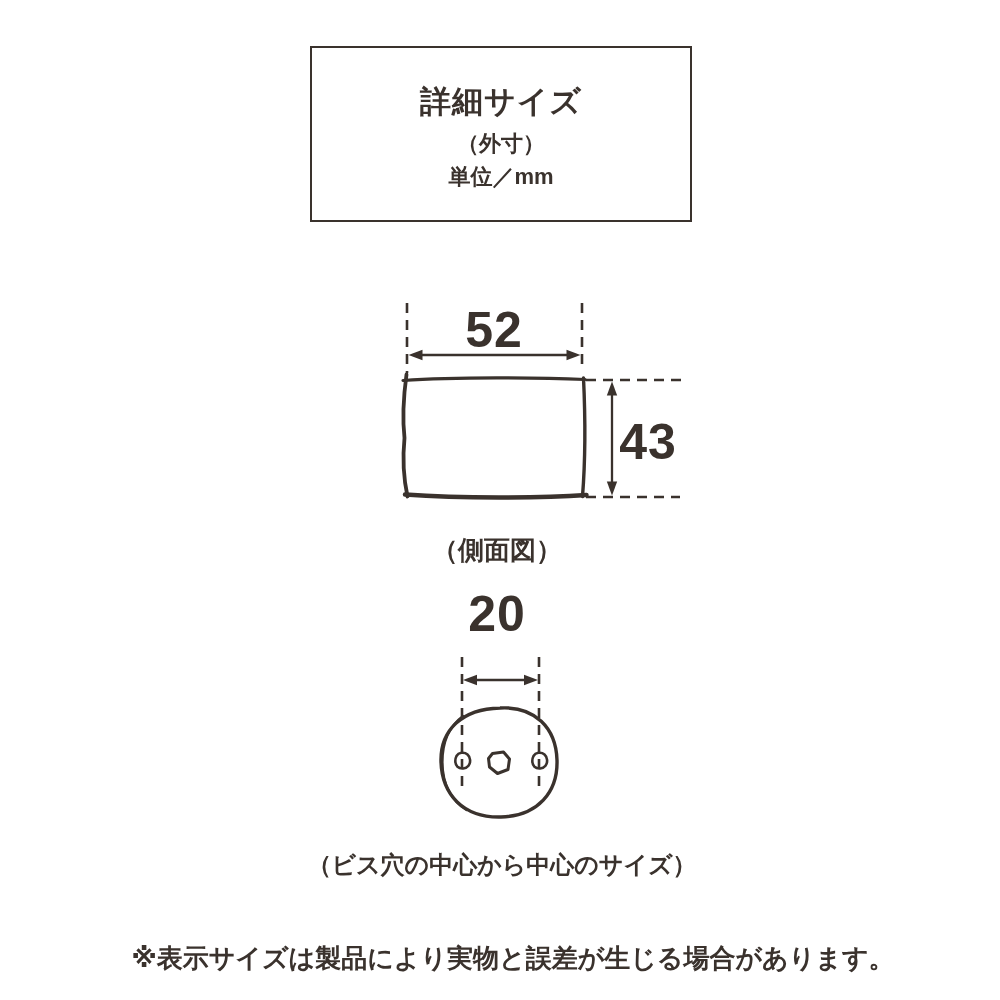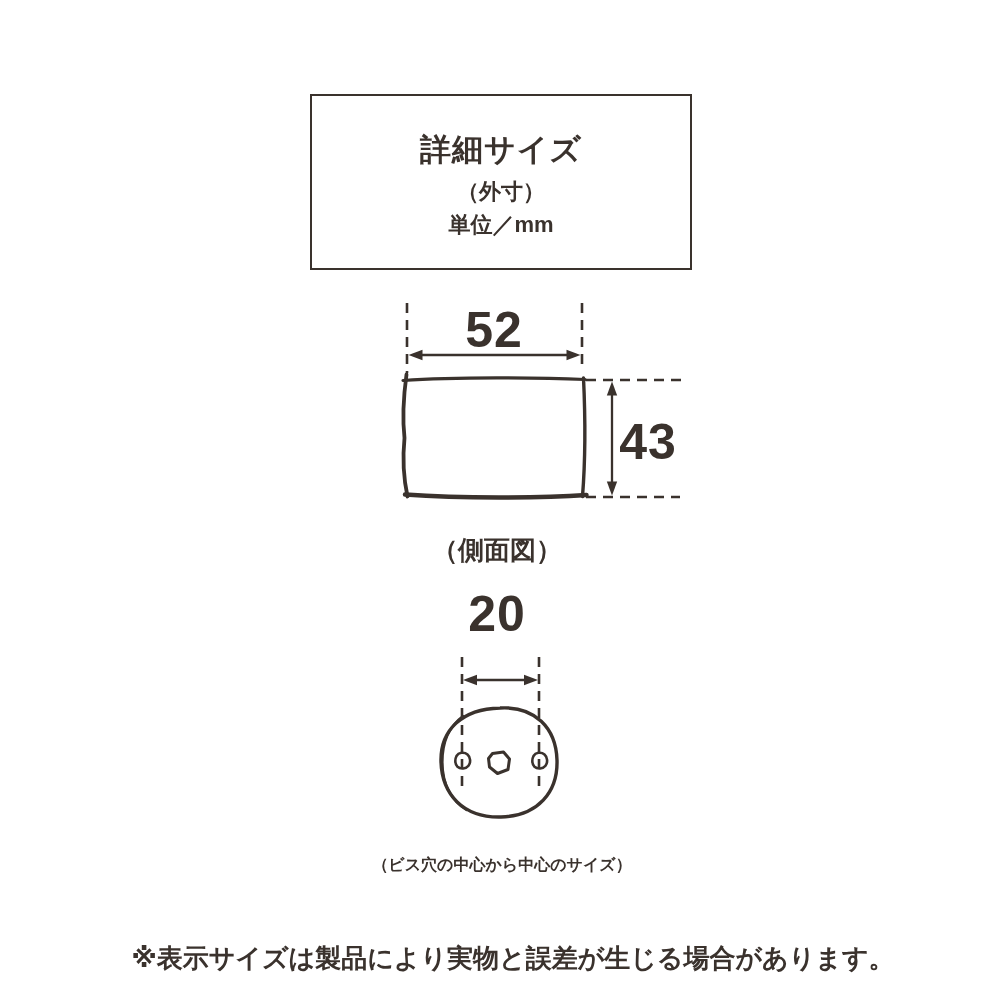--- a/index.html
+++ b/index.html
@@ -11,36 +11,35 @@
     color: var(--ink);
     font-family: "Liberation Sans","DejaVu Sans",sans-serif;
   }
   .abs { position:absolute; }
   .ctr { transform: translate(-50%,-50%); white-space: nowrap; }
 
   
   .header-box {
     left:310px; top:46px; width:382px; height:176px;
     border:2px solid var(--ink);
-    margin-top:48px;
   }
   .title   { left:50%; top:54px;  font-size:31px; font-weight:bold; letter-spacing:1px; }
   .subtt   { left:50%; top:96px;  font-size:22px; font-weight:600; }
   .unit    { left:50%; top:129px; font-size:22px; font-weight:600; }
 
   
   .num { font-size:50px; font-weight:bold; letter-spacing:1px; }
   .num-52 { left:494px; top:330px; }
   .num-43 { left:648px; top:442px; }
   .num-20 { left:497px; top:614px; }
 
   
   .caption { font-weight:600;margin-top:17px; }
   .cap-side   { left:497px; top:533px; font-size:26px; }
-  .cap-bottom { left:502px; top:848px; font-size:16px; }
+  .cap-bottom { left:502px; top:848px; font-size:24px; }
   .footnote   { left:513px; top:958px; font-size:26px; font-weight:700; }
 
   
   svg.linework { position:absolute; left:0; top:0; pointer-events:none; }
   .dash { stroke:var(--ink); stroke-width:2.6; stroke-dasharray:10 7; fill:none; }
   .thin { stroke:var(--ink); stroke-width:2.3; fill:none; }
   .hand { stroke:var(--ink); fill:none; stroke-linecap:round; }
   .head { fill:var(--ink); stroke:none; }
 </style>
 </head>

